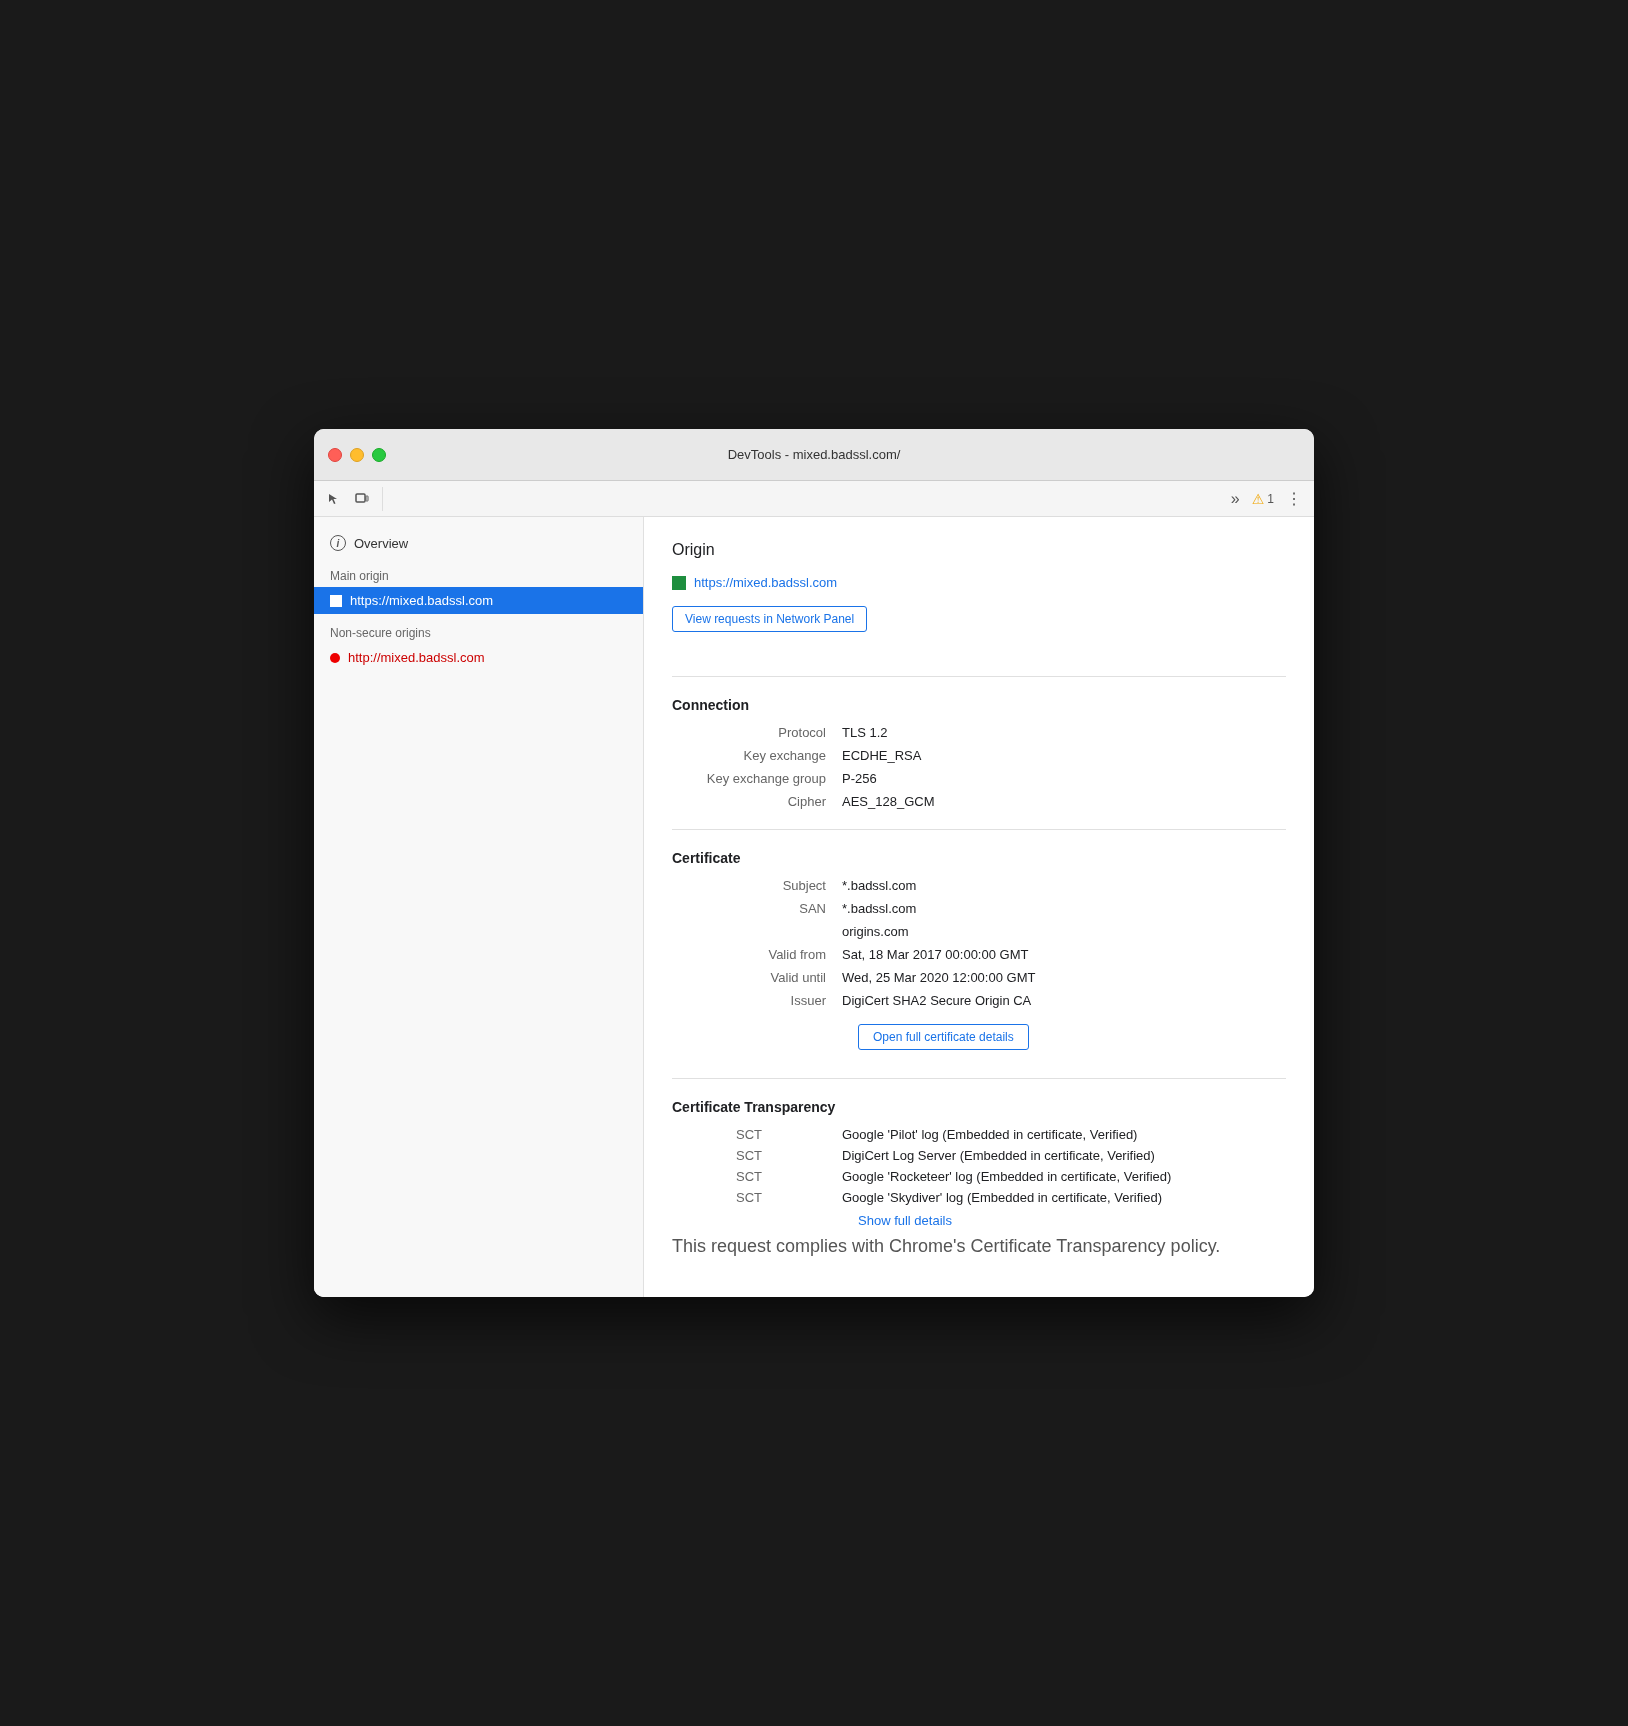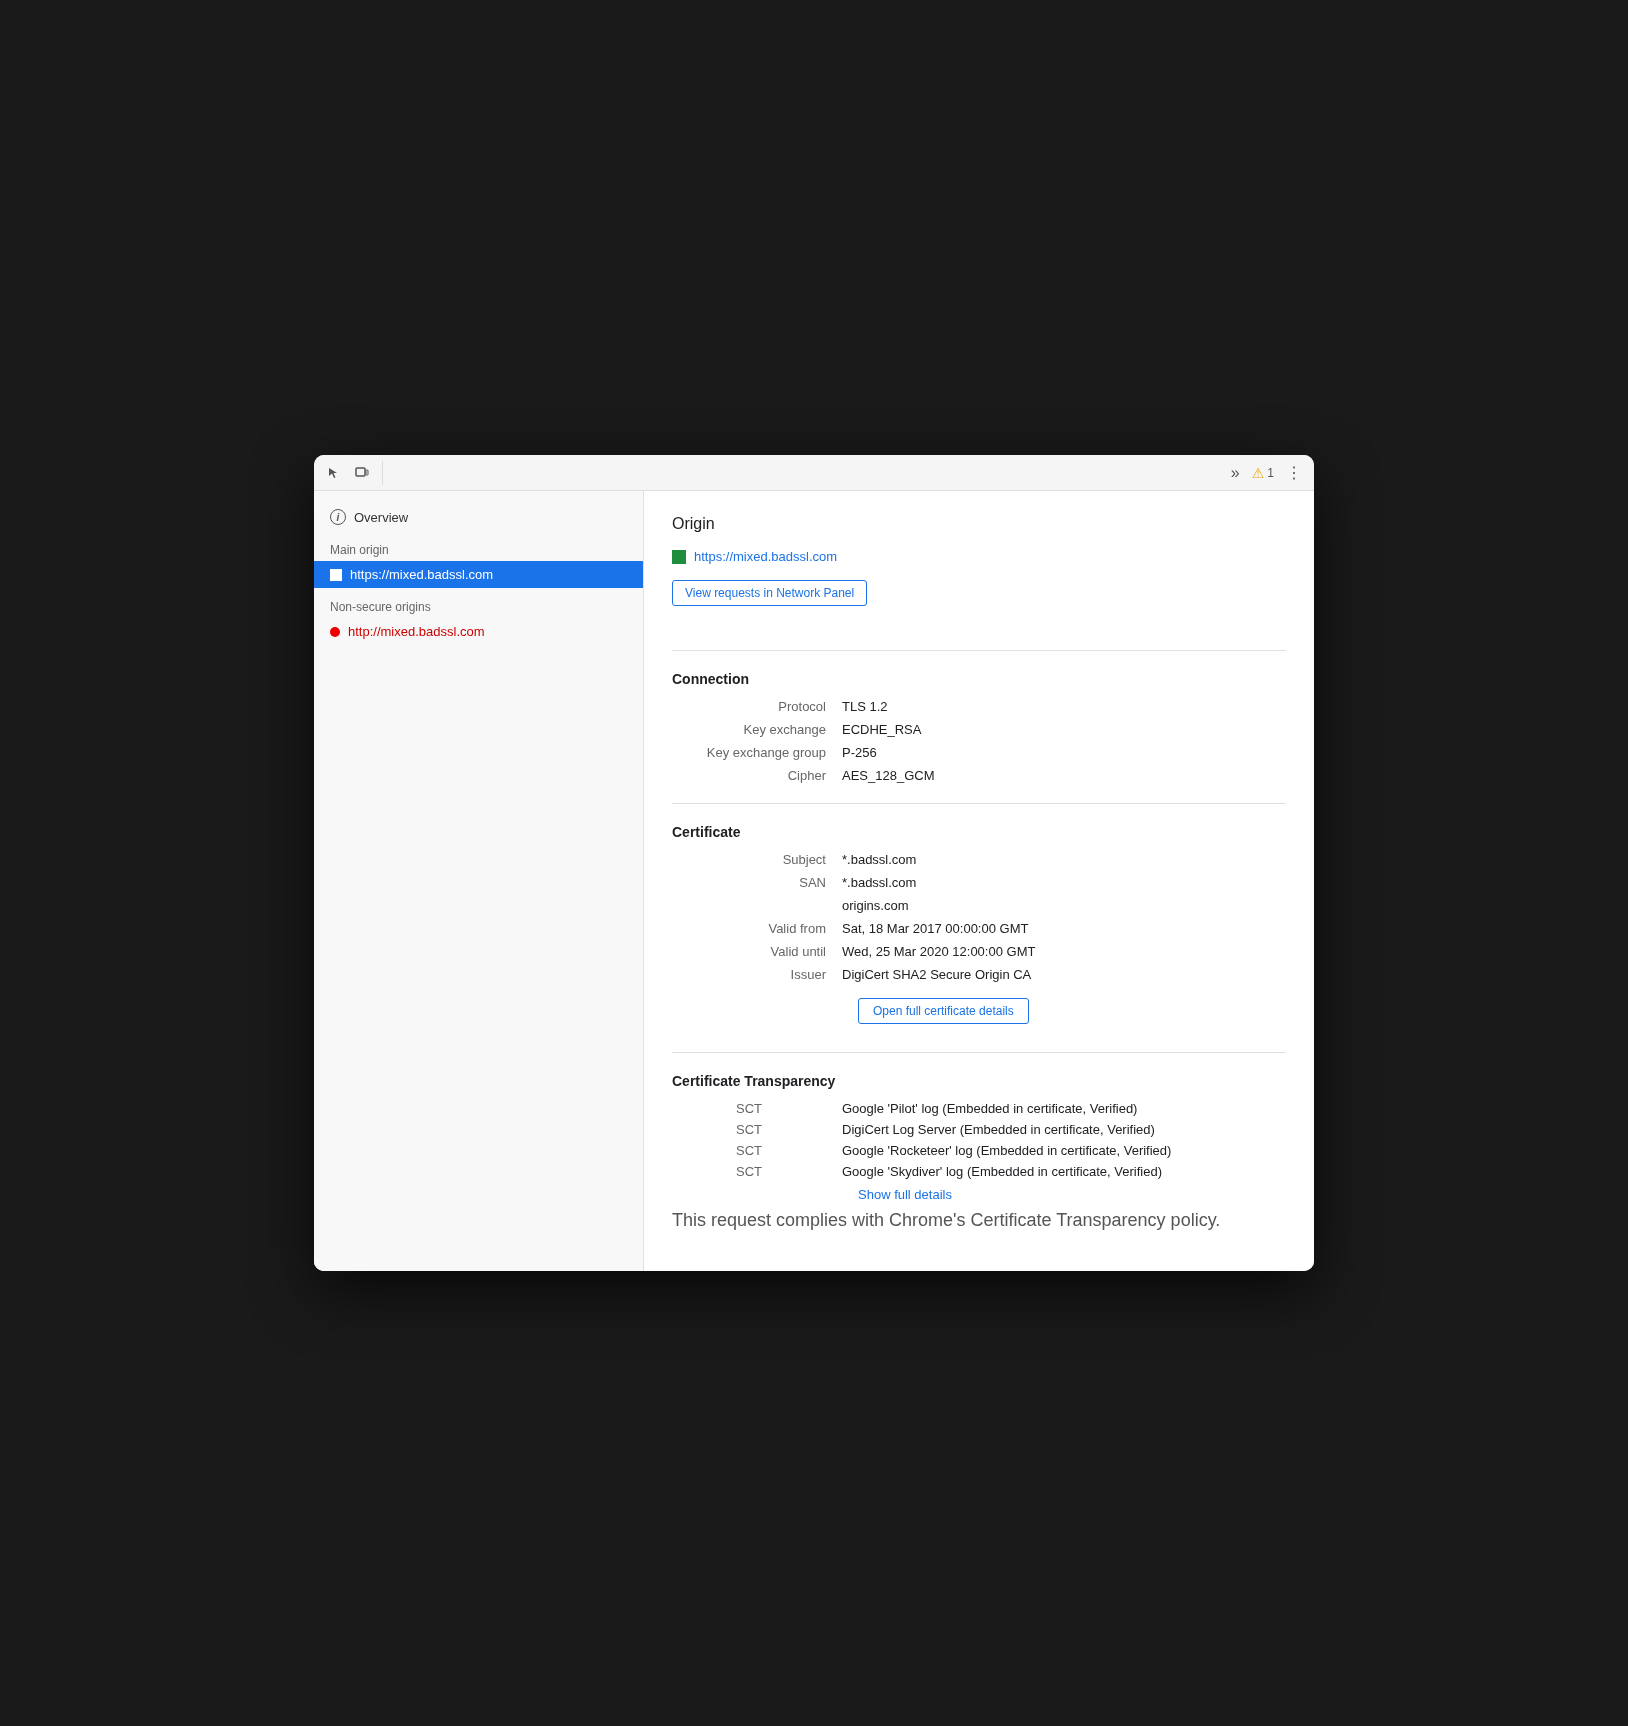--- a/index.html
+++ b/index.html
@@ -308,20 +308,28 @@
       margin-top: 20px;
       padding-top: 16px;
       border-top: 1px solid #e0e0e0;
     }
   </style>
 </head>
 <body>
 
 <div class="window">
 
+  <div class="titlebar">
+    <div class="traffic-lights">
+      <div class="traffic-light tl-red"></div>
+      <div class="traffic-light tl-yellow"></div>
+      <div class="traffic-light tl-green"></div>
+    </div>
+    <span class="titlebar-title">DevTools - mixed.badssl.com/</span>
+  </div>
 
   <div class="toolbar">
     <div class="toolbar-icons">
       <div class="toolbar-icon-btn">
         <svg width="14" height="14" viewBox="0 0 14 14" fill="none" xmlns="http://www.w3.org/2000/svg">
           <path d="M2 2L2 10L5 7.5L7 12L8.5 11.5L6.5 7L10 7Z" fill="#555"></path>
         </svg>
       </div>
       <div class="toolbar-icon-btn">
         <svg width="14" height="14" viewBox="0 0 14 14" fill="none" xmlns="http://www.w3.org/2000/svg">

